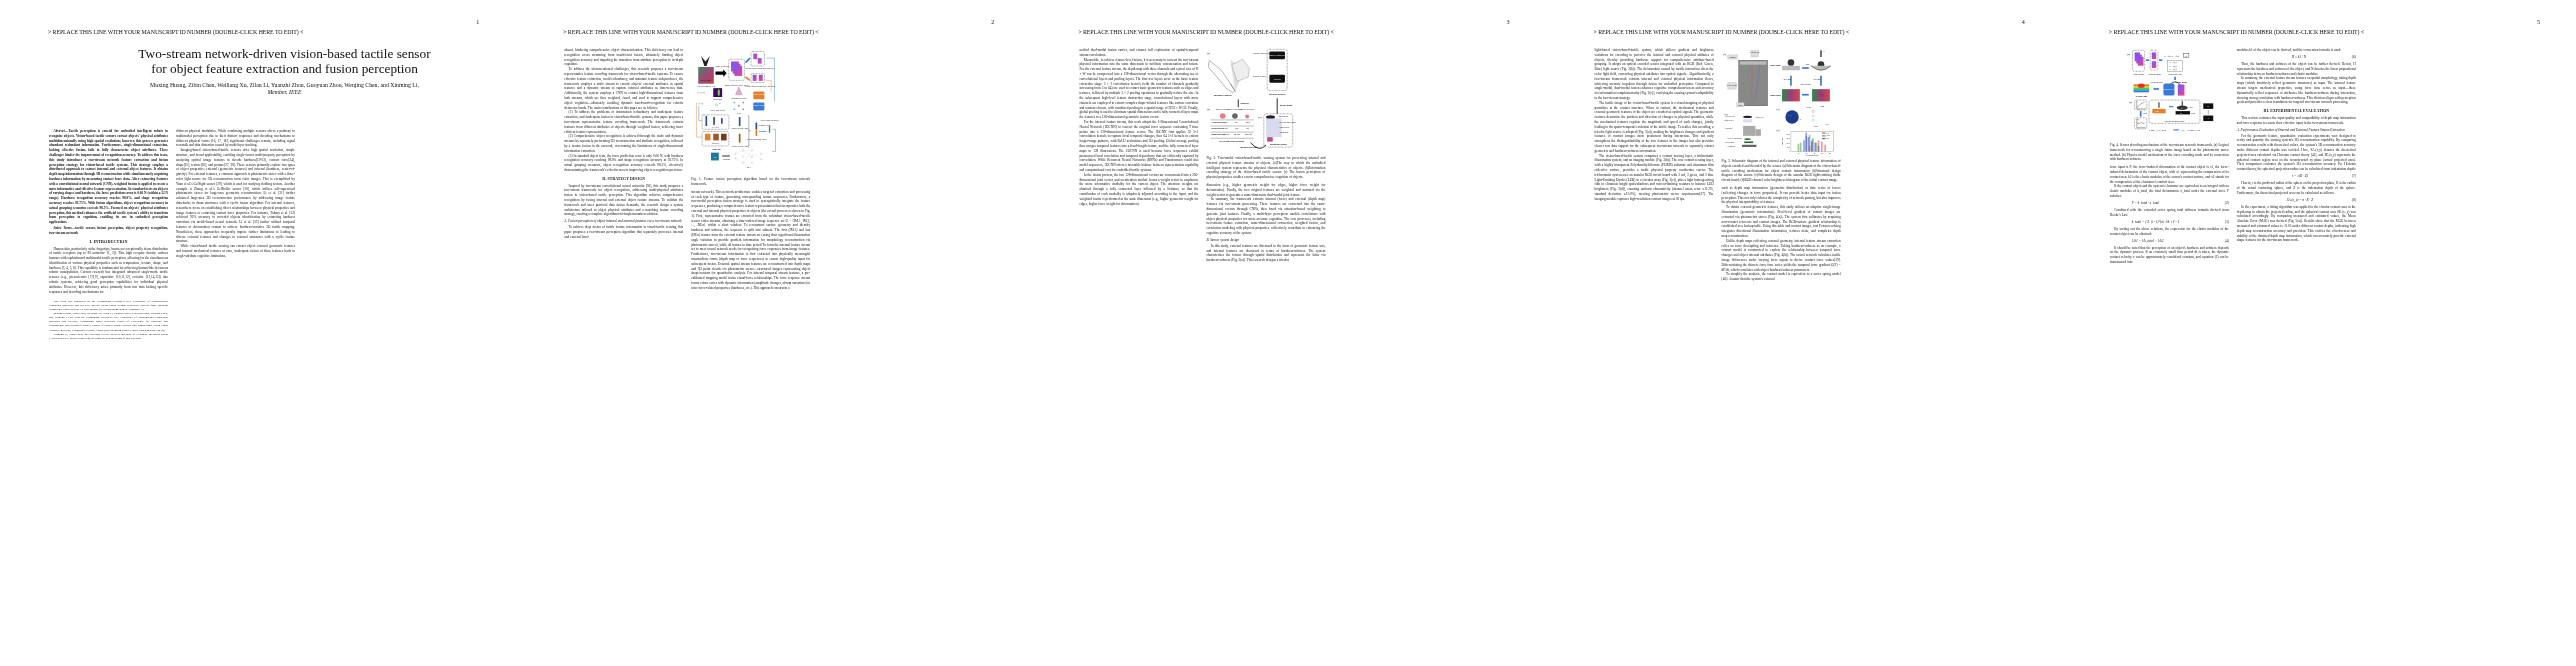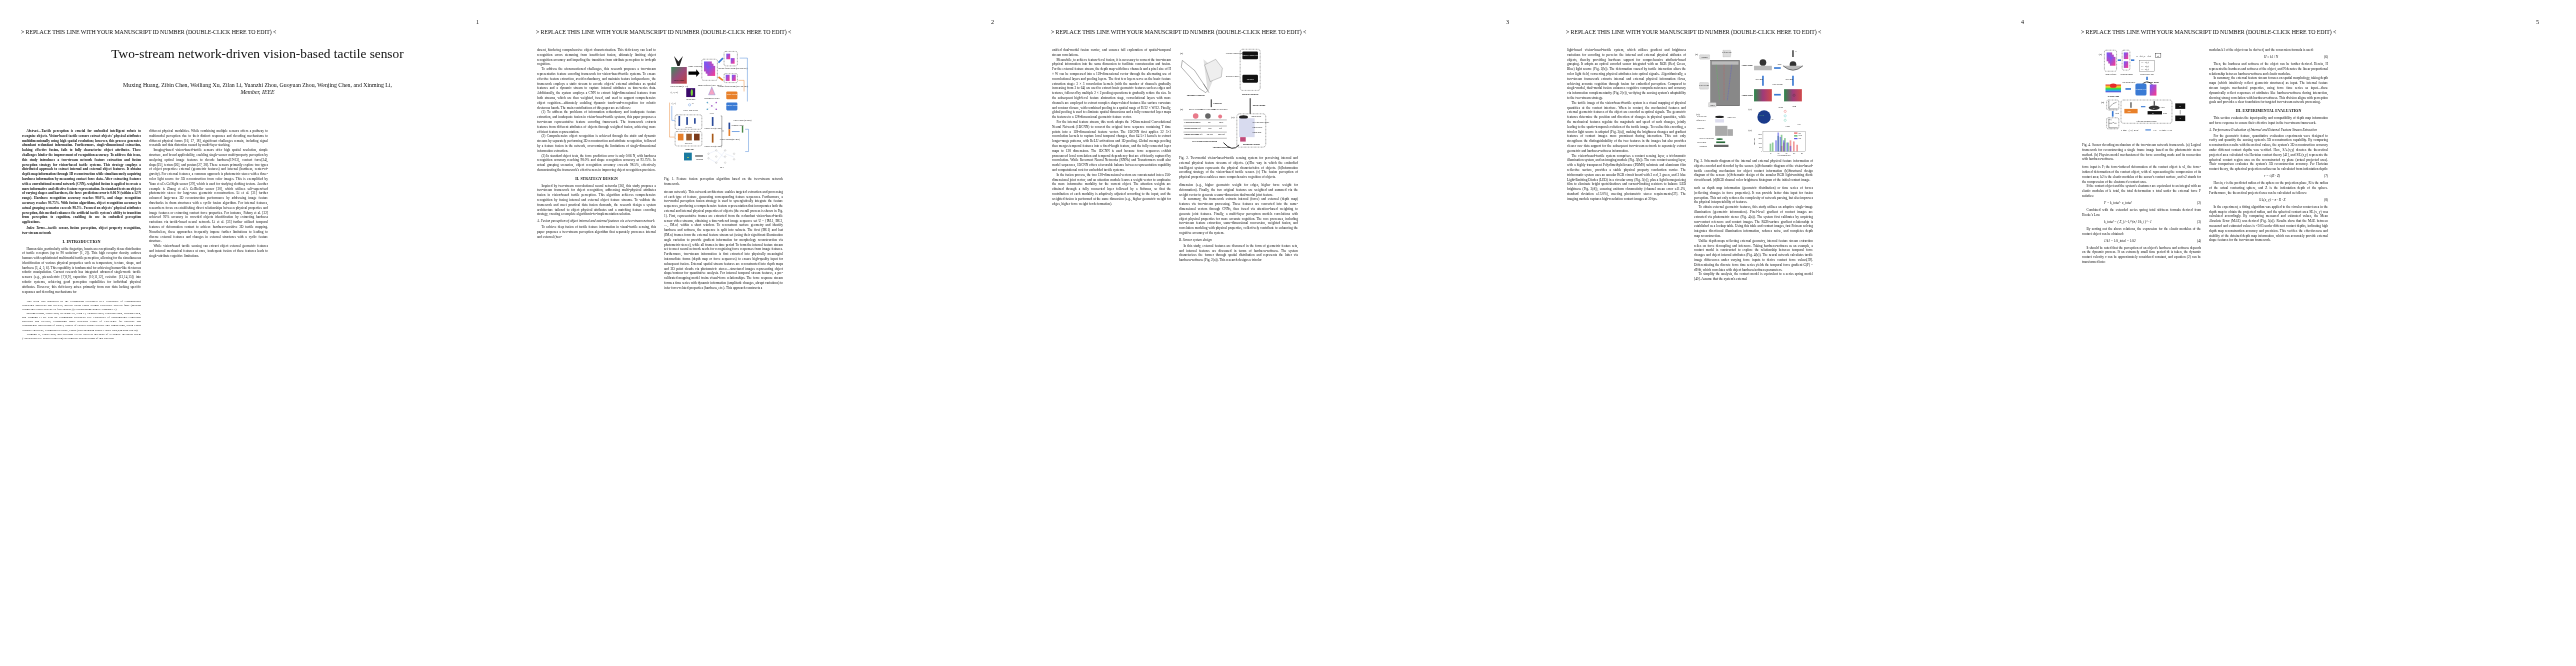--- a/index.html
+++ b/index.html
@@ -1,19 +1,19 @@
 <!DOCTYPE html>
 <html style="font-size:9px"><head>
 <meta charset="utf-8">
 <style>
   * { box-sizing: border-box; margin: 0; padding: 0; }
   html, body { width: 2576px; height: 667px; background: #ffffff; overflow: hidden; }
   body { font-family: "Liberation Serif", "DejaVu Serif", serif; color: #111; }
   .strip { display: flex; width: 2576px; height: 667px; }
-  .page { position: relative; width: 515px; height: 667px; background: #fff; }
+  .page { position: relative; width: 515px; height: 667px; background: #fff; margin-left: 27px; }
   .pnum { position: absolute; top: 19px; right: 36px; font-size: 6.1px; }
   .runhead { position: absolute; top: 29px; left: 21px; font-size: 5.9px; letter-spacing: -0.1px; white-space: nowrap; }
   .col { position: absolute; top: 48px; width: 119px; font-size: 3.4px; line-height: 4.8px; text-align: justify; hyphens: auto; }
   .col p { text-indent: 4.4px; margin-bottom: 0; }
   .col p.noind { text-indent: 0; }
   .c1 { left: 22px; } .c2 { left: 149px; }
   .sec { text-align: center; font-weight: bold; font-size: 3.8px; margin: 3.9px 0 2.2px; letter-spacing: 0.1px; }
   .sub { font-style: italic; margin: 2.2px 0 1.1px; }
   .bold { font-weight: bold; }
   .ital { font-style: italic; }
@@ -37,20 +37,21 @@
 </head>
 <body>
 
 <div class="strip">
 
   <div class="page">
     <div class="pnum">1</div>
     <div class="runhead">&gt; REPLACE THIS LINE WITH YOUR MANUSCRIPT ID NUMBER (DOUBLE-CLICK HERE TO EDIT) &lt;</div>
     <div class="title">
       <div>Two-stream network-driven vision-based tactile sensor</div>
+      <div>for object feature extraction and fusion perception</div>
     </div>
     <div class="authors">
       <span>Muxing Huang, Zibin Chen, Weiliang Xu, Zilan Li, Yuanzhi Zhou, Guoyuan Zhou, Wenjing Chen, and Xinming Li,</span>
       <span class="ital">Member, IEEE</span>
     </div>
 
     <div class="col c1 p1cols">
       <p class="bold"><span class="ital">Abstract</span><span>—Tactile perception is crucial for embodied intelligent robots to recognize objects. Vision-based tactile sensors extract objects' physical attributes multidimensionally using high spatial resolution; however, this process generates abundant redundant information. Furthermore, single-dimensional extraction, lacking effective fusion, fails to fully characterize object attributes. These challenges hinder the improvement of recognition accuracy. To address this issue, this study introduces a two-stream network feature extraction and fusion perception strategy for vision-based tactile systems. This strategy employs a distributed approach to extract internal and external object features. It obtains depth map information through 3D reconstruction while simultaneously acquiring hardness information by measuring contact force data. After extracting features with a convolutional neural network (CNN), weighted fusion is applied to create a more informative and effective feature representation. In standard tests on objects of varying shapes and hardness, the force prediction error is 0.06 N (within a 12 N range). Hardness recognition accuracy reaches 98.0%, and shape recognition accuracy reaches 93.75%. With fusion algorithms, object recognition accuracy in actual grasping scenarios exceeds 98.5%. Focused on objects' physical attributes perception, this method enhances the artificial tactile system's ability to transition from perception to cognition, enabling its use in embodied perception applications.</span></p>
       <p class="bold" style="margin-top:1.1px"><span class="ital">Index Terms</span><span>—tactile sensor, fusion perception, object property recognition, two-stream network</span></p>
       <div class="sec" style="font-size:4.1px">I. INTRODUCTION</div>

